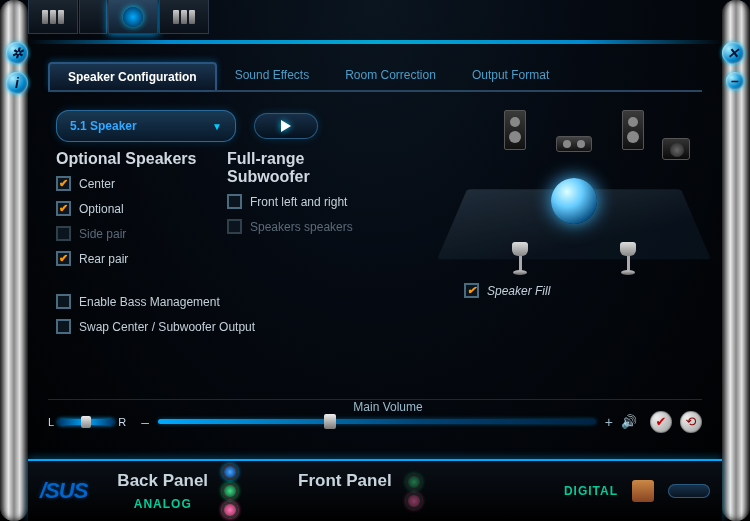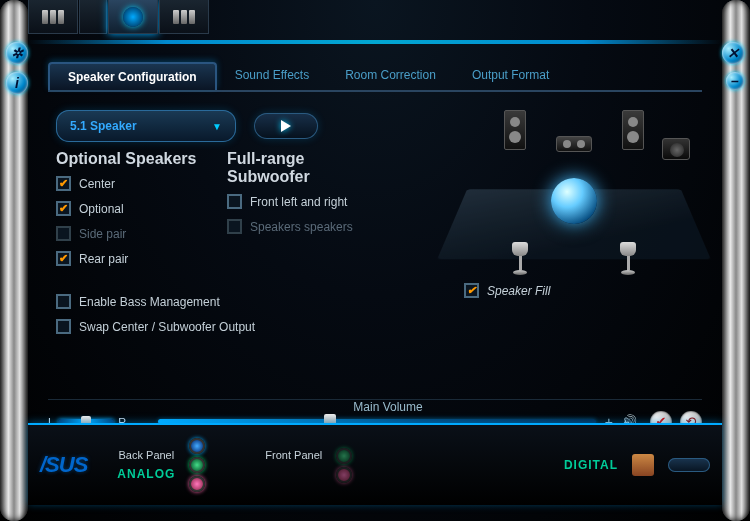--- a/index.html
+++ b/index.html
@@ -66,24 +66,24 @@
 .mv-label { position:absolute; top:-14px; left:50%; transform:translateX(-50%); font-size:12px; color:#9bc; }
 .mv-row { display:flex; align-items:center; gap:6px; }
 .pm { color:#9bc; font-size:14px; cursor:pointer; width:14px; text-align:center; }
 .mv-track { flex:1; height:5px; background:linear-gradient(90deg,#0af,#047 60%,#024); border-radius:3px; position:relative; box-shadow:0 0 4px #0af6; }
 .mv-thumb { position:absolute; left:38%; top:-5px; width:12px; height:15px; background:linear-gradient(#eee,#777); border-radius:2px; cursor:pointer; }
 .snd-icon { color:#0c8; font-size:13px; }
 .vol-btns { display:flex; gap:8px; }
 .round-btn { width:22px; height:22px; border-radius:50%; background:radial-gradient(circle at 30% 30%,#eee,#999); box-shadow:inset 0 0 2px #000; display:flex; align-items:center; justify-content:center; font-size:13px; cursor:pointer; }
 .round-btn.ok { color:#c00; }
 .round-btn.cancel { color:#800; }
-.bottom { position:absolute; left:28px; right:28px; bottom:16px; height:82px; background:linear-gradient(#0a1018,#000); border-top:2px solid #0af; box-shadow:0 -1px 8px #0af6; display:flex; align-items:center; padding:12px 12px; }
+.bottom { position:absolute; left:28px; right:28px; bottom:0; height:62px; background:linear-gradient(#0a1018,#000); border-top:2px solid #0af; box-shadow:0 -1px 8px #0af6; display:flex; align-items:center; padding:12px 12px; }
 .logo { font-size:22px; font-weight:900; font-style:italic; color:#06c; letter-spacing:-1px; text-shadow:0 0 4px #08f6; }
 .panel-sec { display:flex; flex-direction:column; align-items:center; gap:6px; margin-left:30px; }
-.panel-label { font-size:11px; font-weight:normal; color:#c8d4dc; }
+.panel-label { font-size:17px; font-weight:bold; color:#c8d4dc; }
 .analog { font-size:12px; font-weight:bold; color:#0c9; letter-spacing:1px; }
 .jacks { display:flex; flex-direction:column; gap:3px; margin-left:14px; }
 .jack { width:16px; height:16px; border-radius:50%; border:2px solid #333; box-shadow:0 0 4px currentColor; }
 .jack.blue { background:radial-gradient(#4af,#026); color:#0af; }
 .jack.green { background:radial-gradient(#4d8,#042); color:#0c6; }
 .jack.pink { background:radial-gradient(#f7b,#824); color:#f6a; }
 .bottom-right { margin-left:auto; display:flex; align-items:center; gap:14px; }
 .cfg-icon { width:22px; height:22px; background:linear-gradient(#c84,#842); border-radius:3px; cursor:pointer; }
 .pill { width:42px; height:14px; border-radius:7px; background:linear-gradient(#1a3550,#071320); box-shadow:inset 0 0 0 1px #2a5a80; cursor:pointer; }
 </style>

